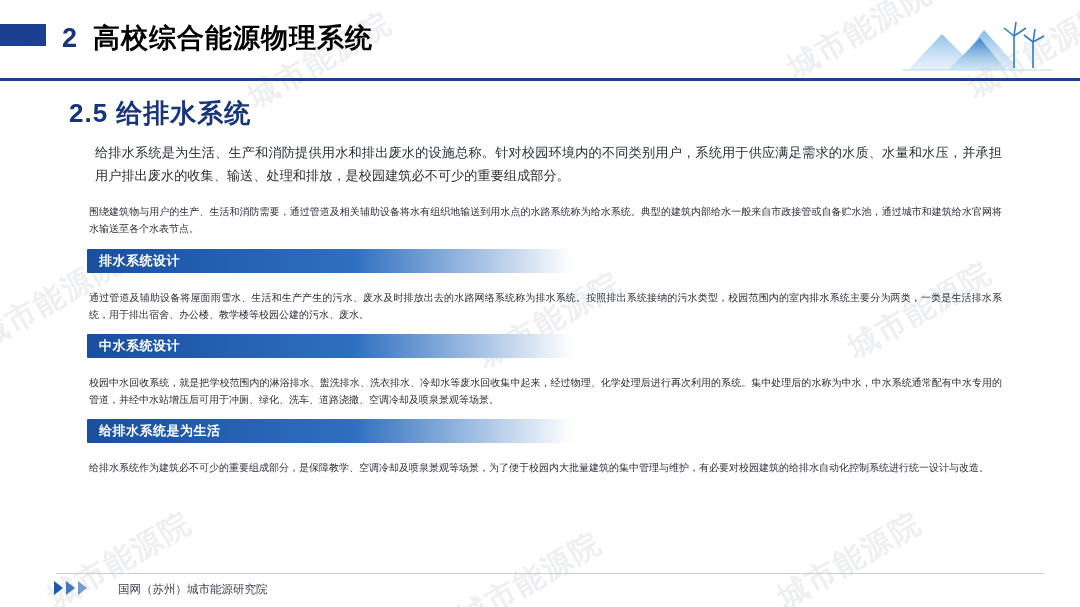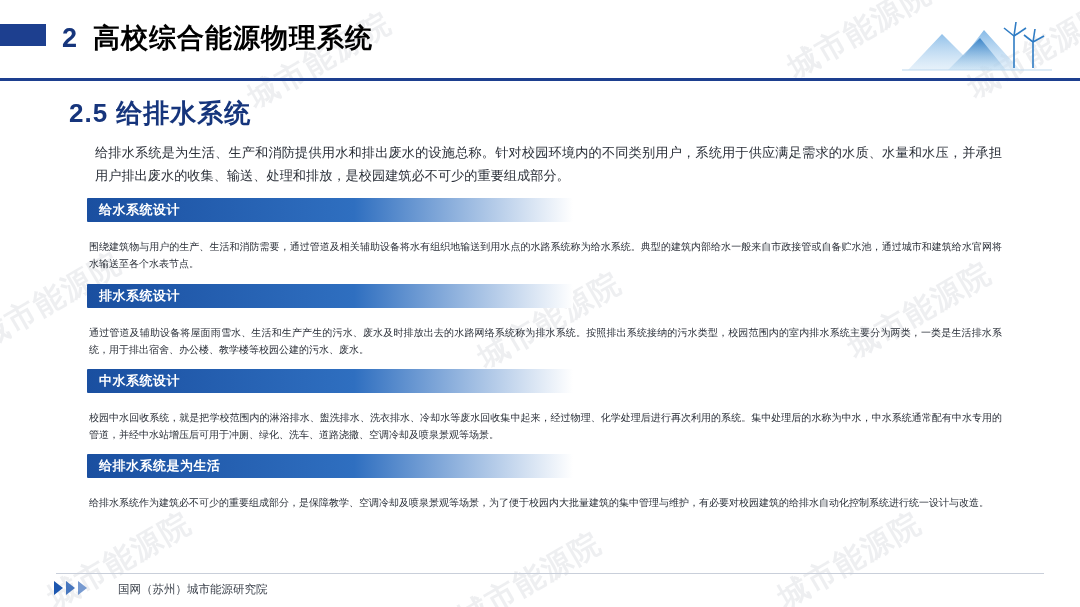--- a/index.html
+++ b/index.html
@@ -212,23 +212,20 @@
       <path d="M0 62 H150" stroke="#bcd8ee" stroke-width="1.2"></path>
     </svg>
   </div>
 </div>
 
 <div class="content">
   <h2 class="section-title">2.5 给排水系统</h2>
   <p class="intro">给排水系统是为生活、生产和消防提供用水和排出废水的设施总称。针对校园环境内的不同类别用户，系统用于供应满足需求的水质、水量和水压，并承担用户排出废水的收集、输送、处理和排放，是校园建筑必不可少的重要组成部分。</p>
 
   <div class="block">
-    <div class="block-head">
-      <span class="block-head-label">给水系统设计</span>
-    </div>
     <p class="block-body">围绕建筑物与用户的生产、生活和消防需要，通过管道及相关辅助设备将水有组织地输送到用水点的水路系统称为给水系统。典型的建筑内部给水一般来自市政接管或自备贮水池，通过城市和建筑给水官网将水输送至各个水表节点。</p>
   </div>
 
   <div class="block">
     <div class="block-head">
       <span class="block-head-label">排水系统设计</span>
     </div>
     <p class="block-body">通过管道及辅助设备将屋面雨雪水、生活和生产产生的污水、废水及时排放出去的水路网络系统称为排水系统。按照排出系统接纳的污水类型，校园范围内的室内排水系统主要分为两类，一类是生活排水系统，用于排出宿舍、办公楼、教学楼等校园公建的污水、废水。</p>
   </div>
 

